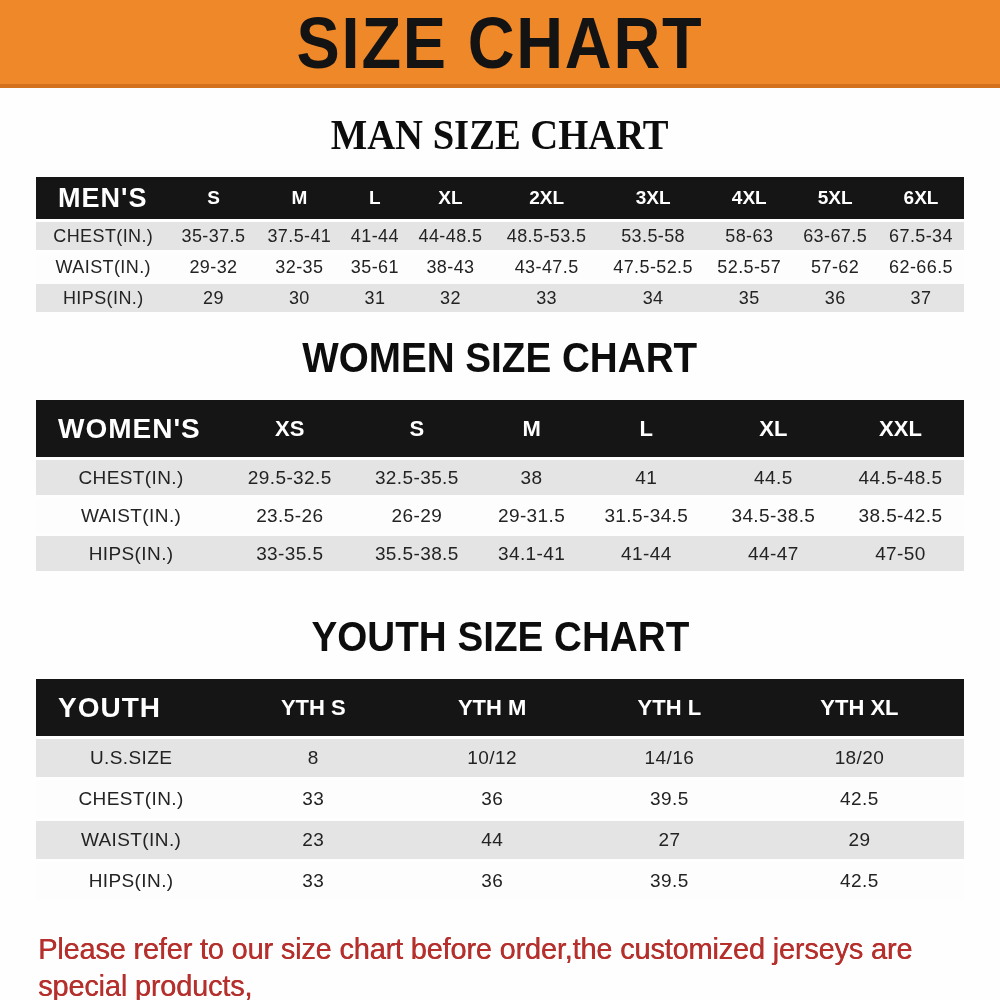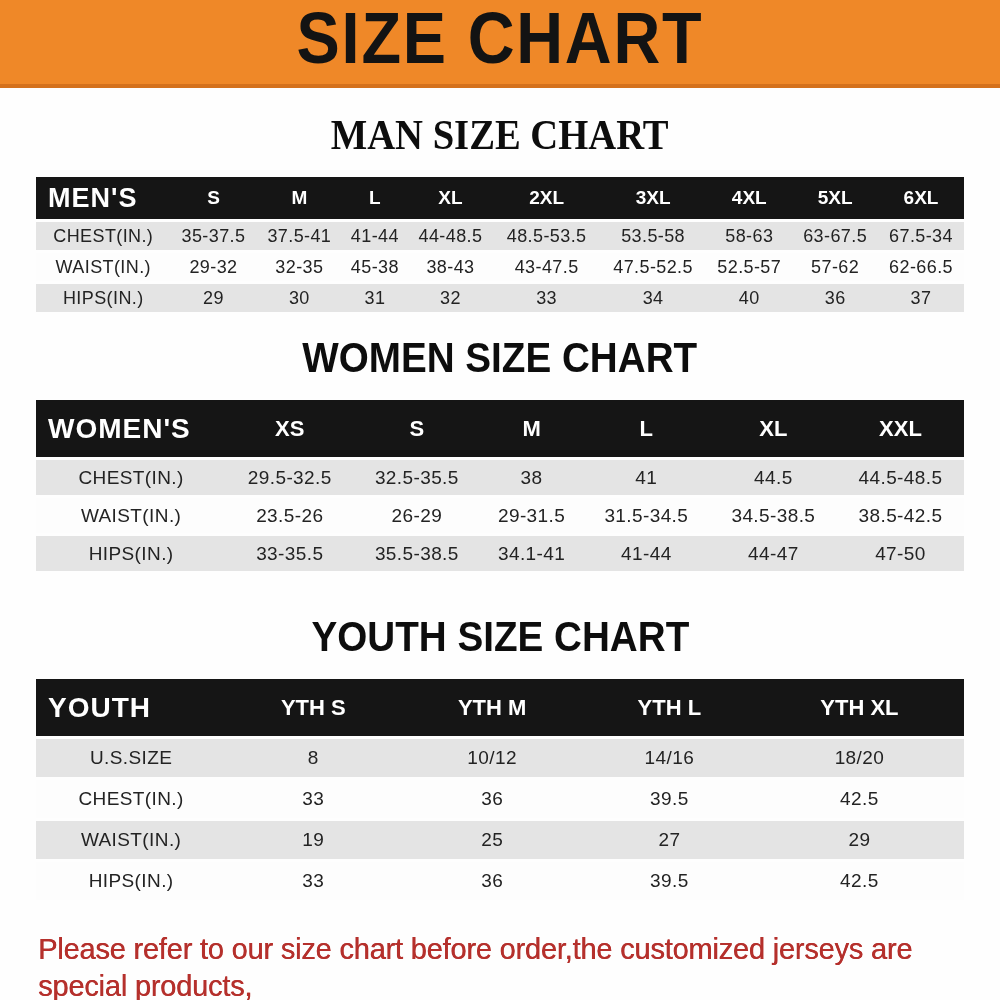--- a/index.html
+++ b/index.html
@@ -3,21 +3,21 @@
 <meta charset="utf-8">
 <style>
   html,body{margin:0;padding:0;background:#ffffff;}
   .page{
     width:1000px;height:1000px;overflow:hidden;background:#fefefe;
     font-family:"Liberation Sans",sans-serif;position:relative;
   }
   
   .banner{
     height:84px;background:#ef8828;border-bottom:4px solid #d4711c;
-    display:flex;align-items:flex-start;justify-content:center;
+    display:flex;align-items:center;justify-content:center;
   }
   .banner-title{
     font-size:72px;font-weight:bold;color:#131313;letter-spacing:2px;
     transform:scaleX(0.9);transform-origin:center;line-height:1;
     display:inline-block;padding-top:2px;
   }
   
   .section-heading{
     text-align:center;font-weight:bold;color:#0d0d0d;font-size:42px;line-height:1;
   }
@@ -28,21 +28,21 @@
   
   table.size-table{
     width:928px;margin:18px auto 0 auto;
     border-collapse:separate;border-spacing:0 3px;table-layout:auto;
   }
   table.size-table th,table.size-table td{
     white-space:nowrap;text-align:center;vertical-align:middle;
   }
   table.size-table thead tr{background:#151515;}
   table.size-table thead th{color:#ffffff;font-weight:bold;}
-  table.size-table th.corner{text-align:left;padding-left:12px;letter-spacing:1px;}
+  table.size-table th.corner{text-align:left;padding-left:22px;letter-spacing:1px;}
   table.size-table tbody tr:nth-child(odd){background:#e4e4e4;}
   table.size-table tbody tr:nth-child(even){background:#fdfdfd;}
   table.size-table tbody th,
   table.size-table tbody td{font-weight:normal;color:#232323;letter-spacing:0.4px;}
   
   table.tbl-men col.labelcol{width:14.5%;}
   table.tbl-men thead th{height:40px;font-size:19px;}
   table.tbl-men thead th.corner{font-size:27px;}
   table.tbl-men tbody th,table.tbl-men tbody td{height:26px;font-size:18px;}
   
@@ -106,37 +106,37 @@
           <td>48.5-53.5</td>
           <td>53.5-58</td>
           <td>58-63</td>
           <td>63-67.5</td>
           <td>67.5-34</td>
         </tr>
         <tr>
           <th>WAIST(IN.)</th>
           <td>29-32</td>
           <td>32-35</td>
-          <td>45-38</td>
+          <td>35-61</td>
           <td>38-43</td>
           <td>43-47.5</td>
           <td>47.5-52.5</td>
           <td>52.5-57</td>
           <td>57-62</td>
           <td>62-66.5</td>
         </tr>
         <tr>
           <th>HIPS(IN.)</th>
           <td>29</td>
           <td>30</td>
           <td>31</td>
           <td>32</td>
           <td>33</td>
           <td>34</td>
-          <td>40</td>
+          <td>35</td>
           <td>36</td>
           <td>37</td>
         </tr>
       </tbody>
     </table>
 
   <div class="section-heading h-women">
     <span>WOMEN SIZE CHART</span>
   </div>
   <table class="size-table tbl-wide">
@@ -221,22 +221,22 @@
         </tr>
         <tr>
           <th>CHEST(IN.)</th>
           <td>33</td>
           <td>36</td>
           <td>39.5</td>
           <td>42.5</td>
         </tr>
         <tr>
           <th>WAIST(IN.)</th>
-          <td>19</td>
-          <td>25</td>
+          <td>23</td>
+          <td>44</td>
           <td>27</td>
           <td>29</td>
         </tr>
         <tr>
           <th>HIPS(IN.)</th>
           <td>33</td>
           <td>36</td>
           <td>39.5</td>
           <td>42.5</td>
         </tr>

